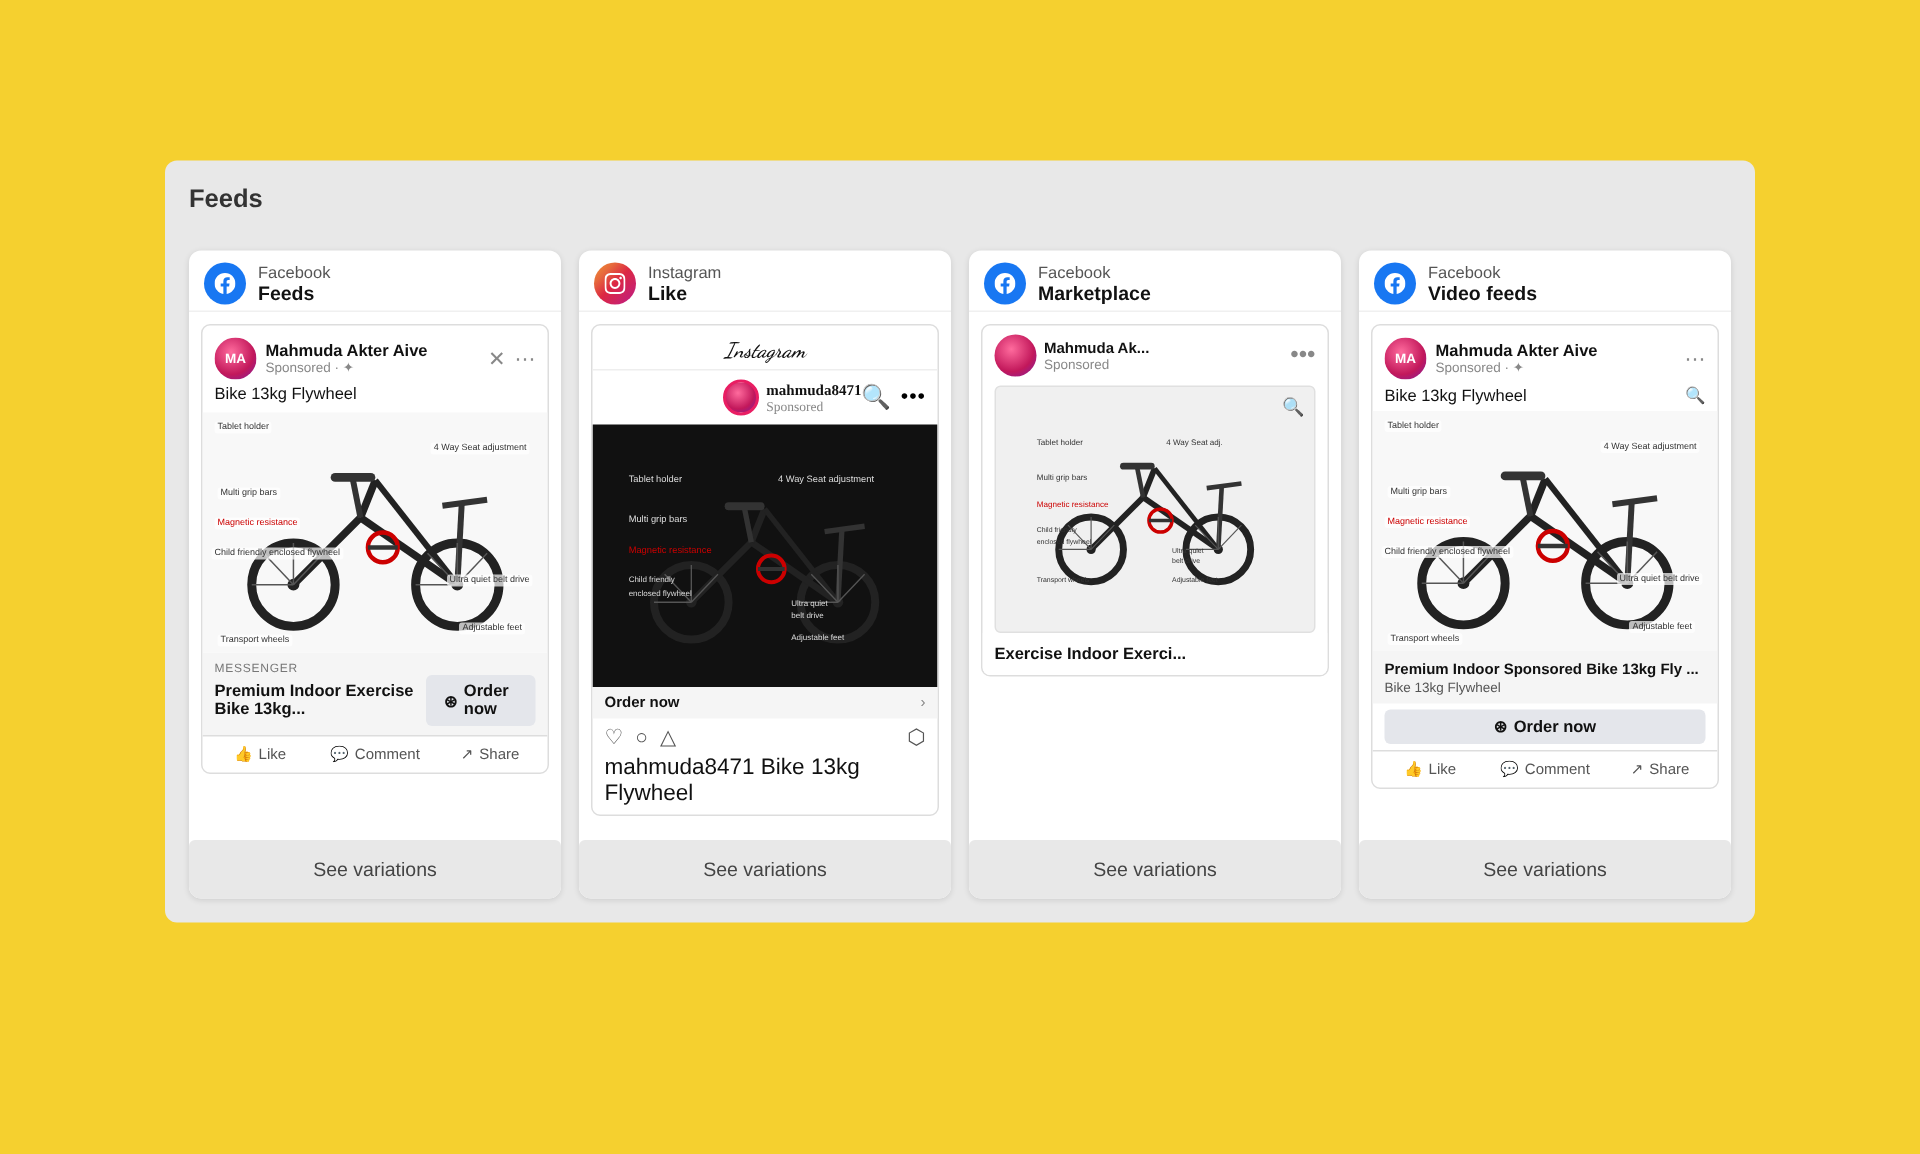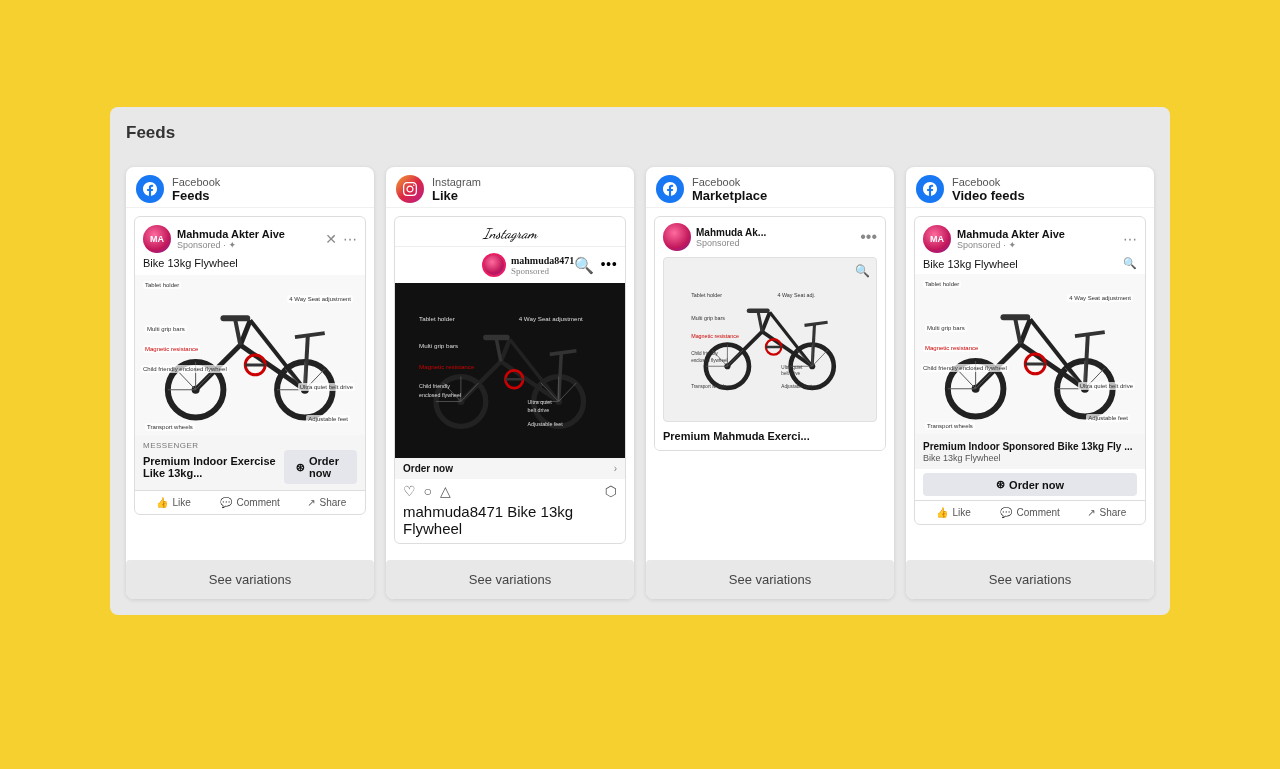--- a/index.html
+++ b/index.html
@@ -392,21 +392,21 @@
             <span class="bike-label" style="top:90px;left:6px;font-size:6px">Child friendly enclosed flywheel</span>
             <span class="bike-label" style="top:108px;right:10px;font-size:6px">Ultra quiet belt drive</span>
             <span class="bike-label" style="bottom:12px;right:15px;font-size:6px">Adjustable feet</span>
             <span class="bike-label" style="bottom:4px;left:10px;font-size:6px">Transport wheels</span>
           </div>
 
           <div class="ad-cta-row">
             <div class="ad-cta-label">MESSENGER</div>
             <div style="display:flex;align-items:center;justify-content:space-between">
               <div>
-                <div class="ad-cta-title">Premium Indoor Exercise Like 13kg...</div>
+                <div class="ad-cta-title">Premium Indoor Exercise Bike 13kg...</div>
               </div>
               <div class="cta-btn">
                 <span>⊛</span>
                 <span>Order now</span>
               </div>
             </div>
           </div>
 
           <div class="fb-reactions">
             <div class="fb-reaction-btn">
@@ -533,21 +533,21 @@
               <text x="8" y="90" font-size="6" fill="#333">Child friendly</text>
               <text x="8" y="100" font-size="6" fill="#333">enclosed flywheel</text>
               <text x="125" y="108" font-size="6" fill="#333">Ultra quiet</text>
               <text x="125" y="117" font-size="6" fill="#333">belt drive</text>
               <text x="125" y="133" font-size="6" fill="#333">Adjustable feet</text>
               <text x="8" y="133" font-size="6" fill="#333">Transport wheels</text>
             </svg>
           </div>
 
           <div class="mp-cta-row" style="padding:8px;">
-            <div class="mp-ad-title">Premium Mahmuda Exerci...</div>
+            <div class="mp-ad-title">Exercise Indoor Exerci...</div>
           </div>
         </div>
       </div>
 
       <button class="see-variations-btn">See variations</button>
     </div>
 
     <div class="ad-card">
       <div class="card-header">
         <div class="platform-icon fb-icon">

